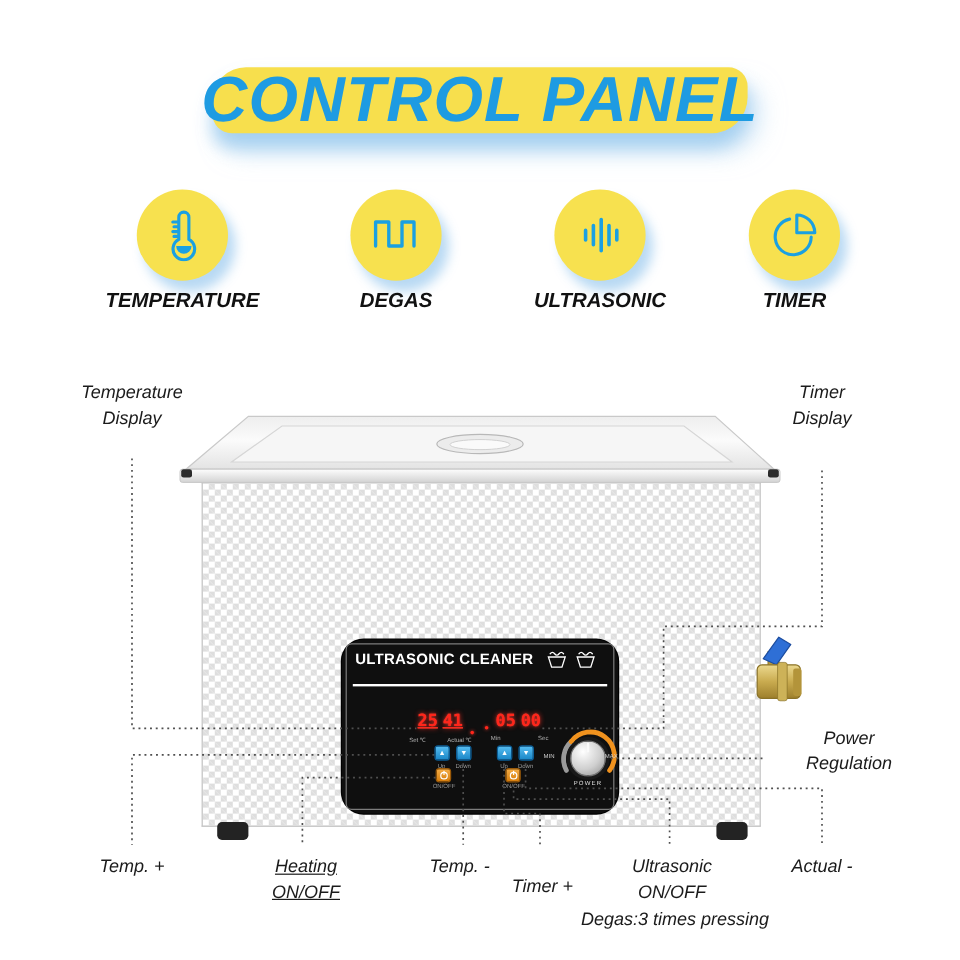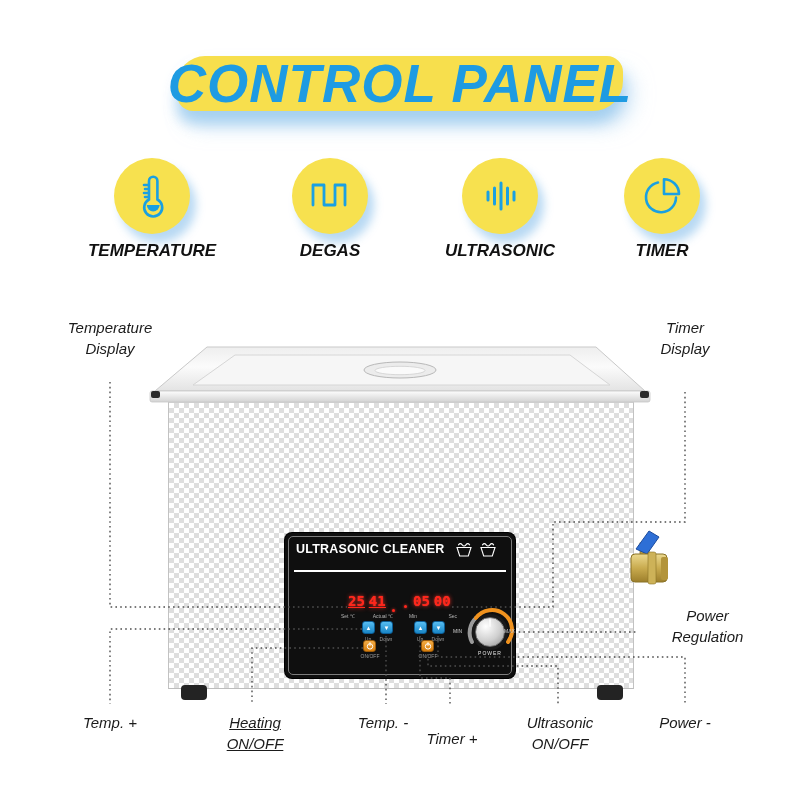--- a/index.html
+++ b/index.html
@@ -38,21 +38,21 @@
     background-image:
       linear-gradient(45deg,#dedede 25%,transparent 25%,transparent 75%,#dedede 75%),
       linear-gradient(45deg,#dedede 25%,transparent 25%,transparent 75%,#dedede 75%);
     background-position:0 0,5px 5px;background-size:10px 10px;
     border-left:1px solid #c2c2c2;border-right:1px solid #c2c2c2;
     border-top:2px solid #d2d2d2;border-bottom:1px solid #bdbdbd;
   }
 
   
   .panel{
-    left:285px;top:533px;width:230px;height:145px;background:#0f0f0f;border-radius:7px;
+    left:285px;top:533px;width:230px;height:145px;background:#0f0f0f;border-radius:18px;
     box-shadow:0 0 0 1px #000;
   }
   .panel-inner-outline{
     position:absolute;left:3px;top:3px;right:3px;bottom:3px;
     border:1px solid #7d7d7d;border-radius:5px;pointer-events:none;
   }
   .panel-title{
     position:absolute;left:11px;top:9px;color:#fff;font-size:12.5px;font-weight:bold;
     letter-spacing:.2px;white-space:nowrap;
   }
@@ -242,21 +242,22 @@
   <div class="abs callout" style="left:205px;top:712px;width:100px;text-decoration:underline;">
     <div>Heating</div>
     <div>ON/OFF</div>
   </div>
   <div class="abs callout" style="left:333px;top:712px;width:100px;">Temp. -</div>
   <div class="abs callout" style="left:402px;top:728px;width:100px;">Timer +</div>
   <div class="abs callout" style="left:500px;top:712px;width:120px;">
     <div>Ultrasonic</div>
     <div>ON/OFF</div>
   </div>
-  <div class="abs callout" style="left:635px;top:712px;width:100px;">Power -</div>
+  <div class="abs callout" style="left:635px;top:712px;width:100px;">Actual -</div>
+  <div class="abs callout" style="left:460px;top:756px;width:205px;">Degas:3 times pressing</div>
 
   <svg class="abs overlay" width="800" height="800" viewBox="0 0 800 800">
     <defs>
       <linearGradient id="lidTop" x1="0" y1="0" x2="0" y2="1">
         <stop offset="0" stop-color="#eeeeee"></stop>
           <stop offset="0.45" stop-color="#fbfbfb"></stop>
           <stop offset="1" stop-color="#e3e3e3"></stop>
       </linearGradient>
       <linearGradient id="bandGrad" x1="0" y1="0" x2="0" y2="1">
         <stop offset="0" stop-color="#fdfdfd"></stop>

